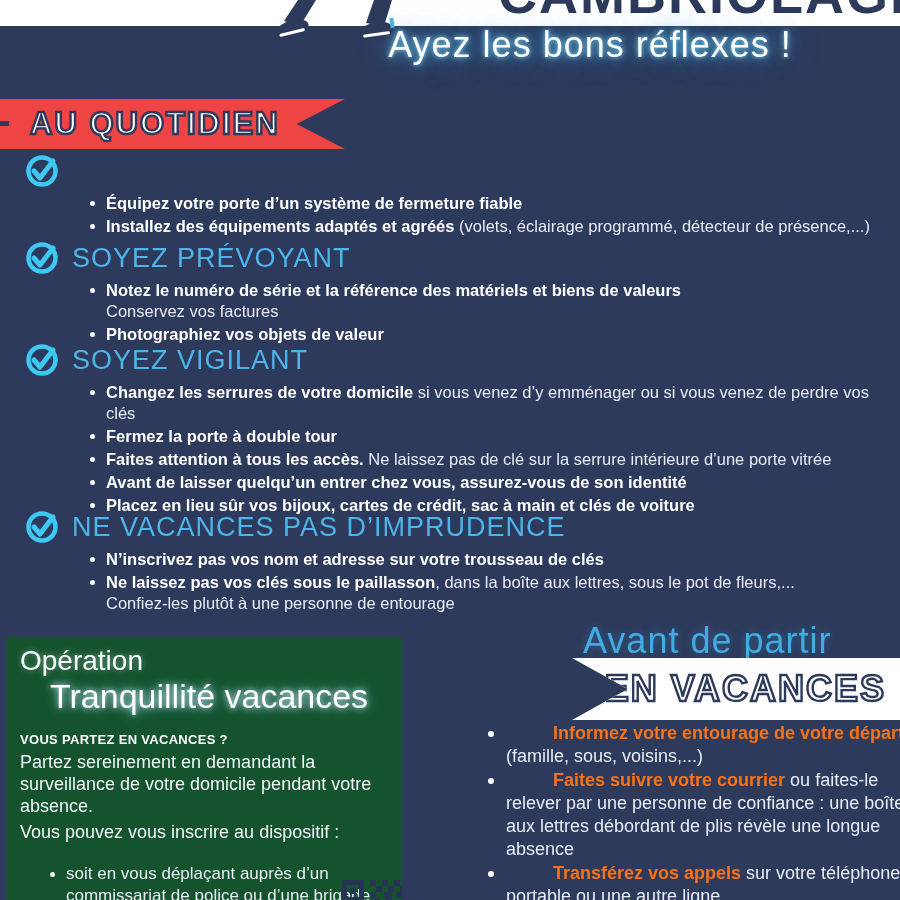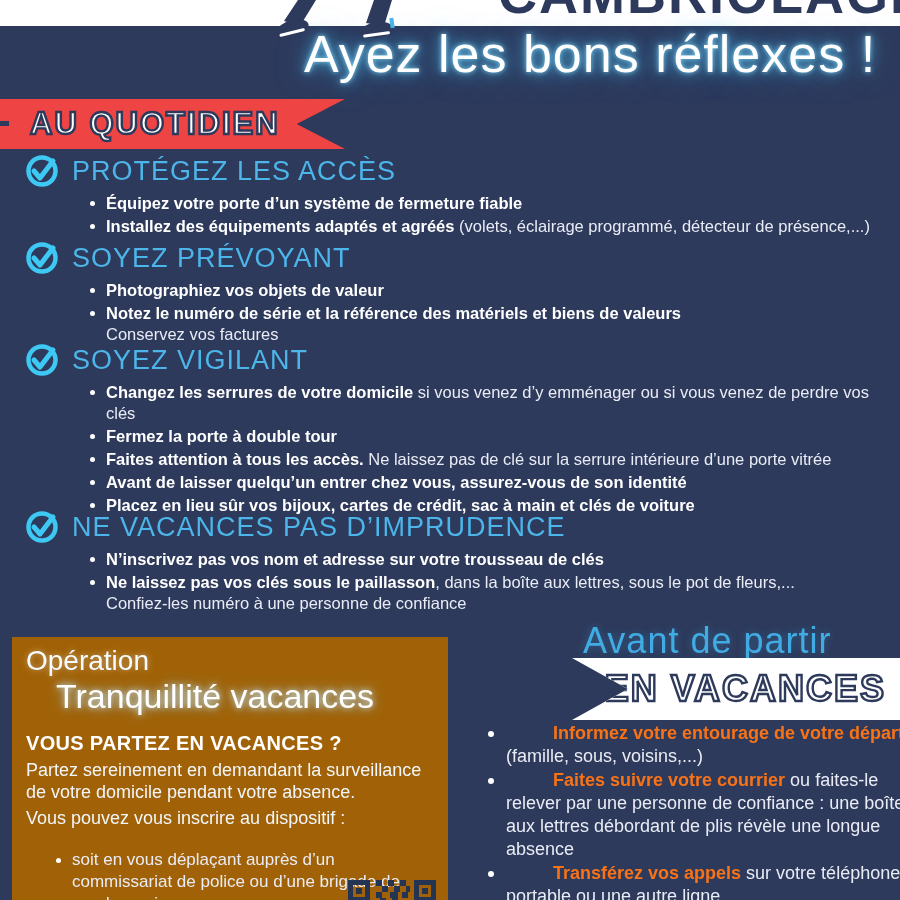--- a/index.html
+++ b/index.html
@@ -12,21 +12,21 @@
   
   .top-band{position:absolute;left:0;top:0;width:900px;height:26px;background:#ffffff;overflow:hidden;}
   .big-title{
     position:absolute;left:498px;top:-37px;
     font-size:54px;font-weight:700;letter-spacing:2px;color:#2d3a5c;white-space:nowrap;
   }
   .legs{position:absolute;left:276px;top:0;width:140px;height:42px;z-index:3;}
   
   .tagline{
     position:absolute;left:290px;top:24px;width:600px;text-align:center;
-    font-size:52px;font-weight:400;color:#ffffff;letter-spacing:1px;white-space:nowrap;
+    font-size:36px;font-weight:400;color:#ffffff;letter-spacing:1px;white-space:nowrap;
     text-shadow:0 0 5px rgba(130,214,247,.95),0 0 14px rgba(86,192,240,.85),0 0 30px rgba(60,170,230,.6);
   }
   
   .ribbon-left{
     position:absolute;left:0;top:99px;width:345px;height:50px;background:#ef4444;
     clip-path:polygon(0 0,100% 0,86% 50%,100% 100%,0 100%);
     display:flex;align-items:center;
   }
   .ribbon-left .outline-text{padding-left:30px;font-size:31px;}
   .outline-text{
@@ -50,27 +50,27 @@
   .sec-title{font-size:27px;color:#4cb5e9;letter-spacing:1px;white-space:nowrap;}
   .check-icon{width:36px;height:36px;flex:0 0 36px;}
   ul.tips{list-style:none;margin:3px 0 0 0;padding:0 0 0 88px;width:795px;}
   ul.tips li{position:relative;padding-left:18px;font-size:16.5px;line-height:21px;margin-bottom:2px;color:#e9ecf5;}
   ul.tips li::before{content:"";position:absolute;left:2px;top:8px;width:5px;height:5px;border-radius:50%;background:#ffffff;}
   .bb{font-weight:700;color:#ffffff;}
   .br{font-weight:400;color:#e9ecf5;}
   .bc{font-weight:400;color:#e9ecf5;}
   
   .vac-box{
-    position:absolute;left:12px;top:637px;width:436px;height:263px;background:#a16207;overflow:hidden;
+    position:absolute;left:6px;top:637px;width:396px;height:263px;background:#14532d;overflow:hidden;
     color:#ffffff;
   }
   .vac-title1{font-size:28px;color:#f4fbff;margin:8px 0 0 14px;text-shadow:0 0 6px rgba(255,255,255,.45);}
   .vac-title2{font-size:34px;color:#ffffff;margin:0 0 0 44px;
     text-shadow:0 0 6px rgba(210,240,255,.9),0 0 14px rgba(140,210,245,.7);}
-  .vac-q{font-size:20px;font-weight:700;margin:16px 14px 0 14px;letter-spacing:.3px;}
+  .vac-q{font-size:13px;font-weight:700;margin:16px 14px 0 14px;letter-spacing:.3px;}
   .vac-p{font-size:18px;font-weight:400;margin:4px 14px 0 14px;line-height:22px;color:#f2f6fa;}
   .vac-p2{}
   ul.vac-list{list-style:none;margin:20px 0 0 0;padding:0 10px 0 44px;}
   ul.vac-list li{position:relative;padding-left:16px;font-size:17px;line-height:22px;color:#f2f6fa;}
   ul.vac-list li::before{content:"";position:absolute;left:0;top:9px;width:5px;height:5px;border-radius:50%;background:#ffffff;}
   .qr{position:absolute;left:334px;top:241px;width:92px;height:92px;}
   
   ul.leave-list{list-style:none;position:absolute;left:470px;top:722px;margin:0;padding:0 0 0 16px;width:420px;}
   ul.leave-list li{position:relative;padding-left:20px;font-size:18px;line-height:23px;margin-bottom:1px;color:#eef1f8;}
   ul.leave-list li::before{content:"";position:absolute;left:2px;top:9px;width:6px;height:6px;border-radius:50%;background:#ffffff;}
@@ -99,39 +99,38 @@
   <span class="outline-text">AU QUOTIDIEN</span>
 </div>
 <div class="edge-dash"></div>
 
 <div class="section" style="top:152px">
   <div class="sec-head">
     <svg class="check-icon" viewBox="0 0 36 36">
       <circle cx="18" cy="18" r="13.5" fill="none" stroke="#3ec9f5" stroke-width="4.5"></circle>
       <path d="M10 18 L16 25 L29 8" fill="none" stroke="#3ec9f5" stroke-width="5" stroke-linecap="round" stroke-linejoin="round"></path>
     </svg>
-    <span class="sec-title">PROTÉGEZ LES ACCÈS</span>
   </div>
   <ul class="tips">
       <li><span class="bb">Équipez votre porte d’un système de fermeture fiable</span></li>
       <li><span class="bb">Installez des équipements adaptés et agréés</span><span class="br"> (volets, éclairage programmé, détecteur de présence,...)</span></li>
     </ul>
 </div>
 
 <div class="section" style="top:239px">
   <div class="sec-head">
     <svg class="check-icon" viewBox="0 0 36 36">
       <circle cx="18" cy="18" r="13.5" fill="none" stroke="#3ec9f5" stroke-width="4.5"></circle>
       <path d="M10 18 L16 25 L29 8" fill="none" stroke="#3ec9f5" stroke-width="5" stroke-linecap="round" stroke-linejoin="round"></path>
     </svg>
     <span class="sec-title">SOYEZ PRÉVOYANT</span>
   </div>
   <ul class="tips">
+      <li><span class="bb">Notez le numéro de série et la référence des matériels et biens de valeurs</span><div class="bc">Conservez vos factures</div></li>
       <li><span class="bb">Photographiez vos objets de valeur</span></li>
-      <li><span class="bb">Notez le numéro de série et la référence des matériels et biens de valeurs</span><div class="bc">Conservez vos factures</div></li>
     </ul>
 </div>
 
 <div class="section" style="top:341px">
   <div class="sec-head">
     <svg class="check-icon" viewBox="0 0 36 36">
       <circle cx="18" cy="18" r="13.5" fill="none" stroke="#3ec9f5" stroke-width="4.5"></circle>
       <path d="M10 18 L16 25 L29 8" fill="none" stroke="#3ec9f5" stroke-width="5" stroke-linecap="round" stroke-linejoin="round"></path>
     </svg>
     <span class="sec-title">SOYEZ VIGILANT</span>
@@ -148,21 +147,21 @@
 <div class="section" style="top:508px">
   <div class="sec-head">
     <svg class="check-icon" viewBox="0 0 36 36">
       <circle cx="18" cy="18" r="13.5" fill="none" stroke="#3ec9f5" stroke-width="4.5"></circle>
       <path d="M10 18 L16 25 L29 8" fill="none" stroke="#3ec9f5" stroke-width="5" stroke-linecap="round" stroke-linejoin="round"></path>
     </svg>
     <span class="sec-title">NE VACANCES PAS D’IMPRUDENCE</span>
   </div>
   <ul class="tips">
       <li><span class="bb">N’inscrivez pas vos nom et adresse sur votre trousseau de clés</span></li>
-      <li><span class="bb">Ne laissez pas vos clés sous le paillasson</span><span class="br">, dans la boîte aux lettres, sous le pot de fleurs,...</span><div class="bc">Confiez-les numéro à une personne de confiance</div></li>
+      <li><span class="bb">Ne laissez pas vos clés sous le paillasson</span><span class="br">, dans la boîte aux lettres, sous le pot de fleurs,...</span><div class="bc">Confiez-les plutôt à une personne de entourage</div></li>
     </ul>
 </div>
 
 <div class="vac-box">
   <div class="vac-title1">Opération</div>
   <div class="vac-title2">Tranquillité vacances</div>
   <div class="vac-q">VOUS PARTEZ EN VACANCES ?</div>
   <div class="vac-p">Partez sereinement en demandant la surveillance de votre domicile pendant votre absence.</div>
   <div class="vac-p vac-p2">Vous pouvez vous inscrire au dispositif :</div>
   <ul class="vac-list">

